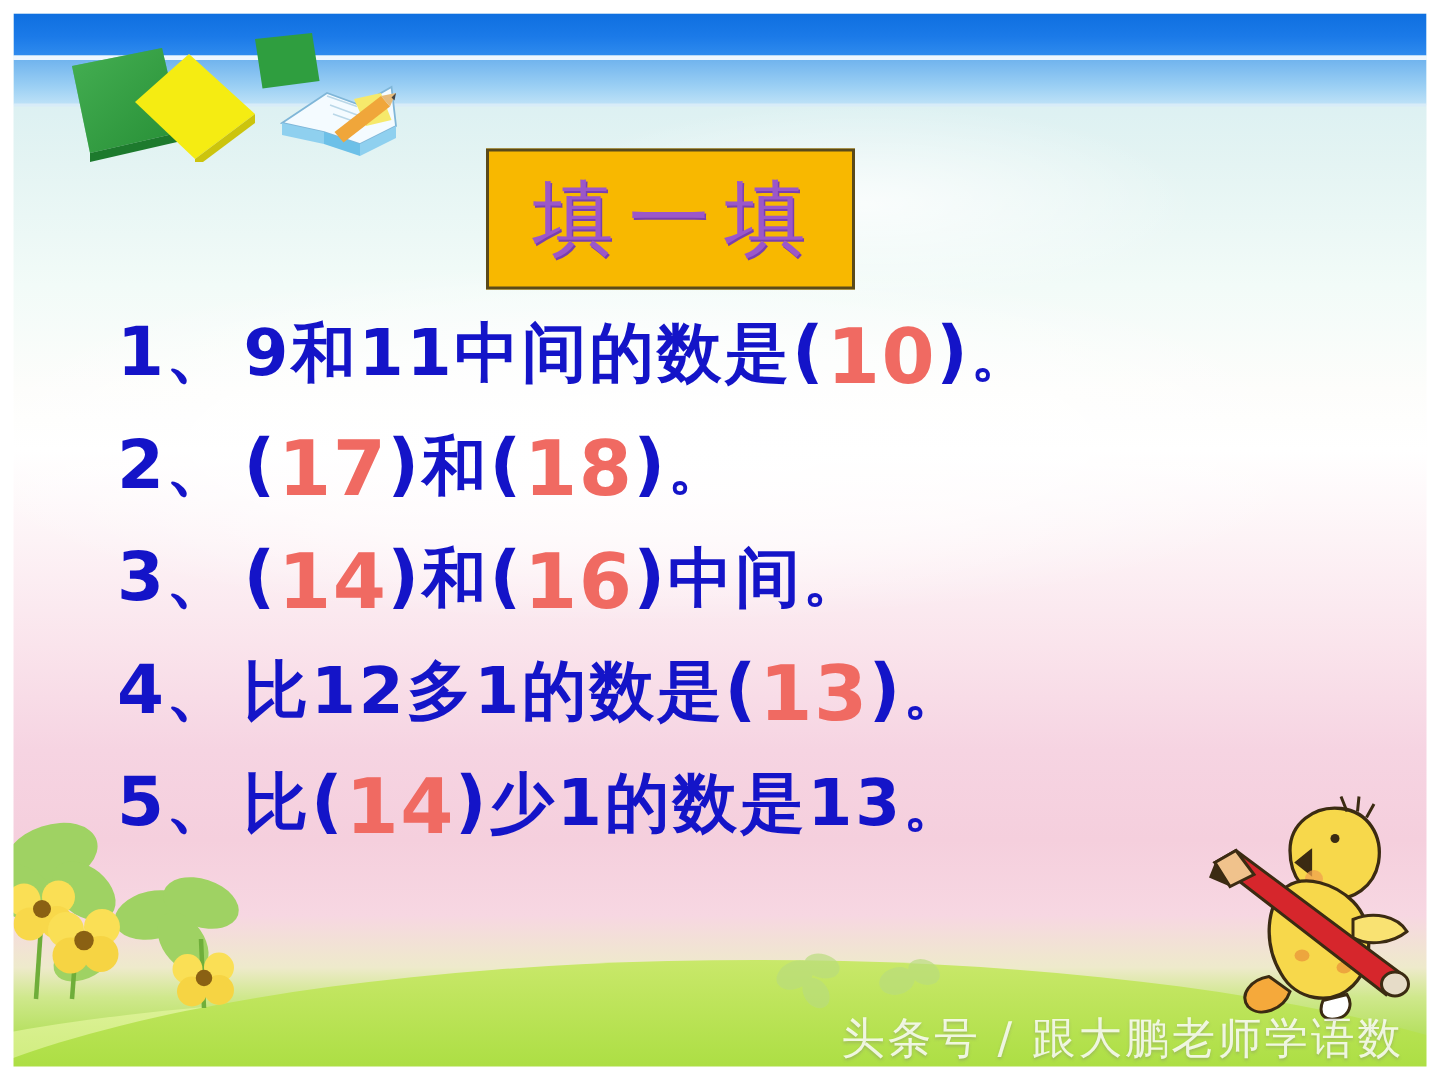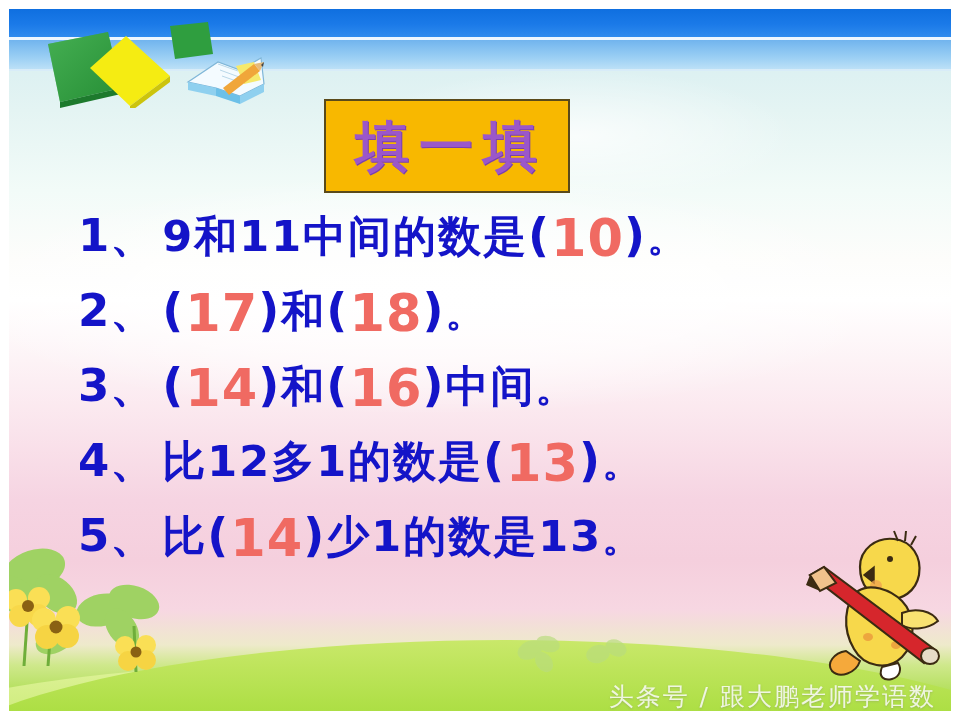--- a/index.html
+++ b/index.html
@@ -127,21 +127,21 @@
     width: 246px; height: 94px;
     background: #f8b800;
     border: 2px solid #5a4a1a;
     z-index: 25;
     display: flex;
     align-items: center;
     justify-content: center;
   }
   .title-text {
     font-family: "DejaVu Serif", serif;
-    font-weight: bold;
+    font-weight: normal;
     font-size: 54px;
     letter-spacing: 10px;
     color: #9b57c9;
     text-shadow: 1px 1px 0 #7a3fae;
     line-height: 1;
     padding-left: 8px;
   }
 
   
   .questions {
@@ -184,21 +184,21 @@
   .clovers-mid { position: absolute; left: 500px; bottom: 40px; width: 150px; height: 60px; z-index: 21; opacity: .85; }
 
   
   .chick { position: absolute; right: 14px; bottom: 36px; width: 140px; height: 155px; z-index: 23; }
 
   
   .watermark {
     position: absolute;
     right: 24px; bottom: 7px;
     font-family: "DejaVu Sans", sans-serif;
-    font-size: 25px;
+    font-size: 29px;
     color: rgba(255,255,255,0.82);
     letter-spacing: 2px;
     text-shadow: 0 1px 2px rgba(120,120,120,0.35);
     z-index: 30;
     white-space: nowrap;
   }
 </style>
 </head>
 <body>
 

